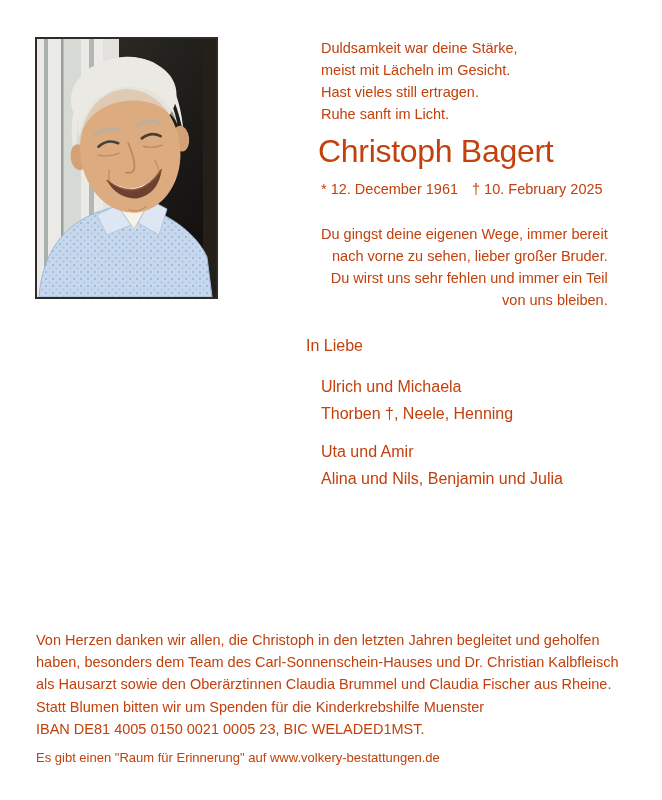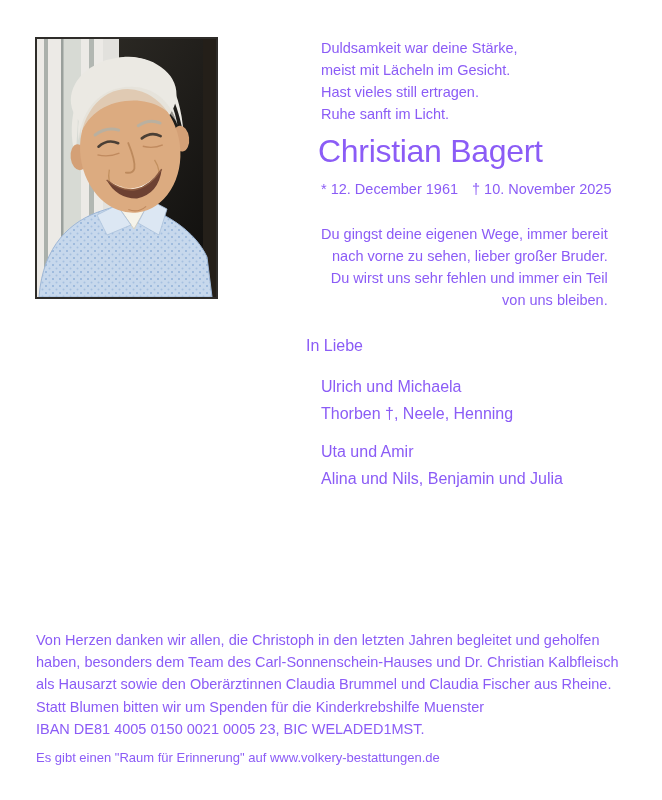--- a/index.html
+++ b/index.html
@@ -6,21 +6,21 @@
     margin: 0;
     padding: 0;
     background: #ffffff;
   }
   .page {
     position: relative;
     width: 662px;
     height: 800px;
     background: #ffffff;
     font-family: "Liberation Sans", sans-serif;
-    color: #8b5cf6;
+    color: #c2410c;
     overflow: hidden;
   }
   .abs { position: absolute; }
   .preline { white-space: pre-line; }
 
   .photo-frame {
     left: 35px; top: 37px;
     width: 183px; height: 262px;
     border: 2px solid #2e2c29;
     box-sizing: border-box;
@@ -152,24 +152,24 @@
         <path d="M84,170 q9,5 18,-1" stroke="#c08a5e" stroke-width="1.2" fill="none"></path>
       </g>
     </svg>
   </div>
 
   <div class="abs epigraph preline">Duldsamkeit war deine Stärke,
 meist mit Lächeln im Gesicht.
 Hast vieles still ertragen.
 Ruhe sanft im Licht.</div>
 
-  <div class="abs deceased-name">Christian Bagert</div>
+  <div class="abs deceased-name">Christoph Bagert</div>
 
   <div class="abs dates">
-    <span class="birth">* 12. December 1961</span><span class="death">† 10. November 2025</span>
+    <span class="birth">* 12. December 1961</span><span class="death">† 10. February 2025</span>
   </div>
 
   <div class="abs tribute preline">Du gingst deine eigenen Wege, immer bereit
 nach vorne zu sehen, lieber großer Bruder.
 Du wirst uns sehr fehlen und immer ein Teil
 von uns bleiben.</div>
 
   <div class="abs closing">In Liebe</div>
 
   <div class="abs mourners-2 preline">Uta und Amir

